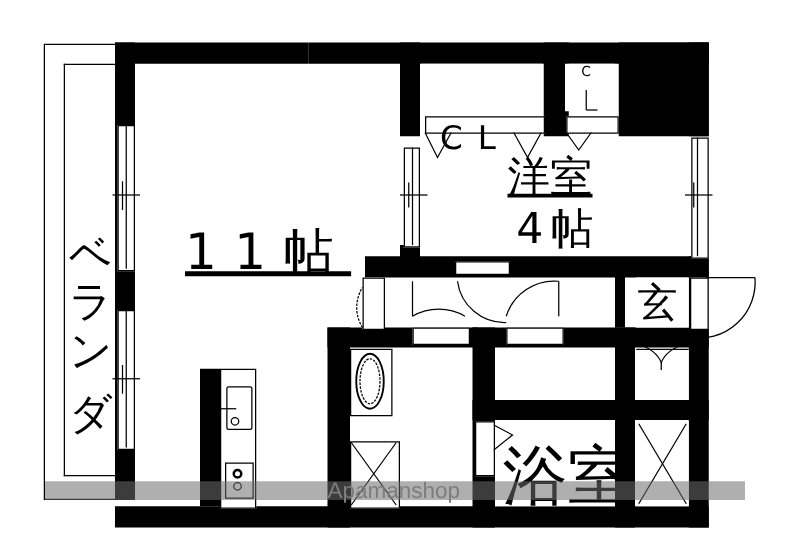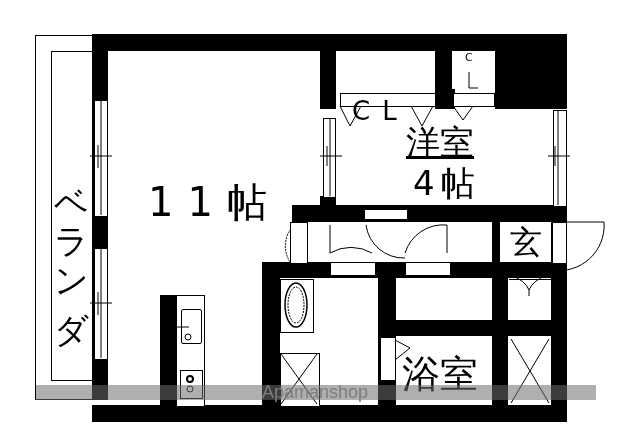--- a/index.html
+++ b/index.html
@@ -124,28 +124,28 @@
       <circle cx="188" cy="337" r="3"></circle>
 
       <circle cx="190" cy="379" r="3" stroke-width="2"></circle>
       <circle cx="190" cy="389" r="3"></circle>
 
       <line x1="469" y1="72" x2="469" y2="88"></line>
       <line x1="469" y1="88" x2="478" y2="88"></line>
     </g>
   </svg>
 
-  <div class="label big" style="left:148px;top:182px;letter-spacing:14px;"><span>11帖</span></div>
+  <div class="label big" style="left:148px;top:182px;letter-spacing:14px;text-decoration:underline;"><span>11帖</span></div>
 
   <div class="label" style="left:352px;top:58px;font-size:26px;letter-spacing:12px;margin-top:40px;">CL</div>
   <div class="label" style="left:465px;top:52px;font-size:11px;line-height:12px;">C</div>
 
   <div class="label" style="left:406px;top:125px;font-size:34px;text-decoration:underline;">洋室</div>
   <div class="label" style="left:413px;top:166px;font-size:34px;letter-spacing:6px;">4帖</div>
 
   <div class="label vert" style="left:55px;top:165px;">ベランダ</div>
 
   <div class="label" style="left:510px;top:226px;font-size:32px;">玄</div>
-  <div class="label" style="left:402px;top:355px;font-size:38px;">浴室</div>
+  <div class="label" style="left:402px;top:355px;font-size:52px;">浴室</div>
 
   <div class="wm"></div>
   <div class="wmtext">Apamanshop</div>
 </div>
 
 </body></html>

